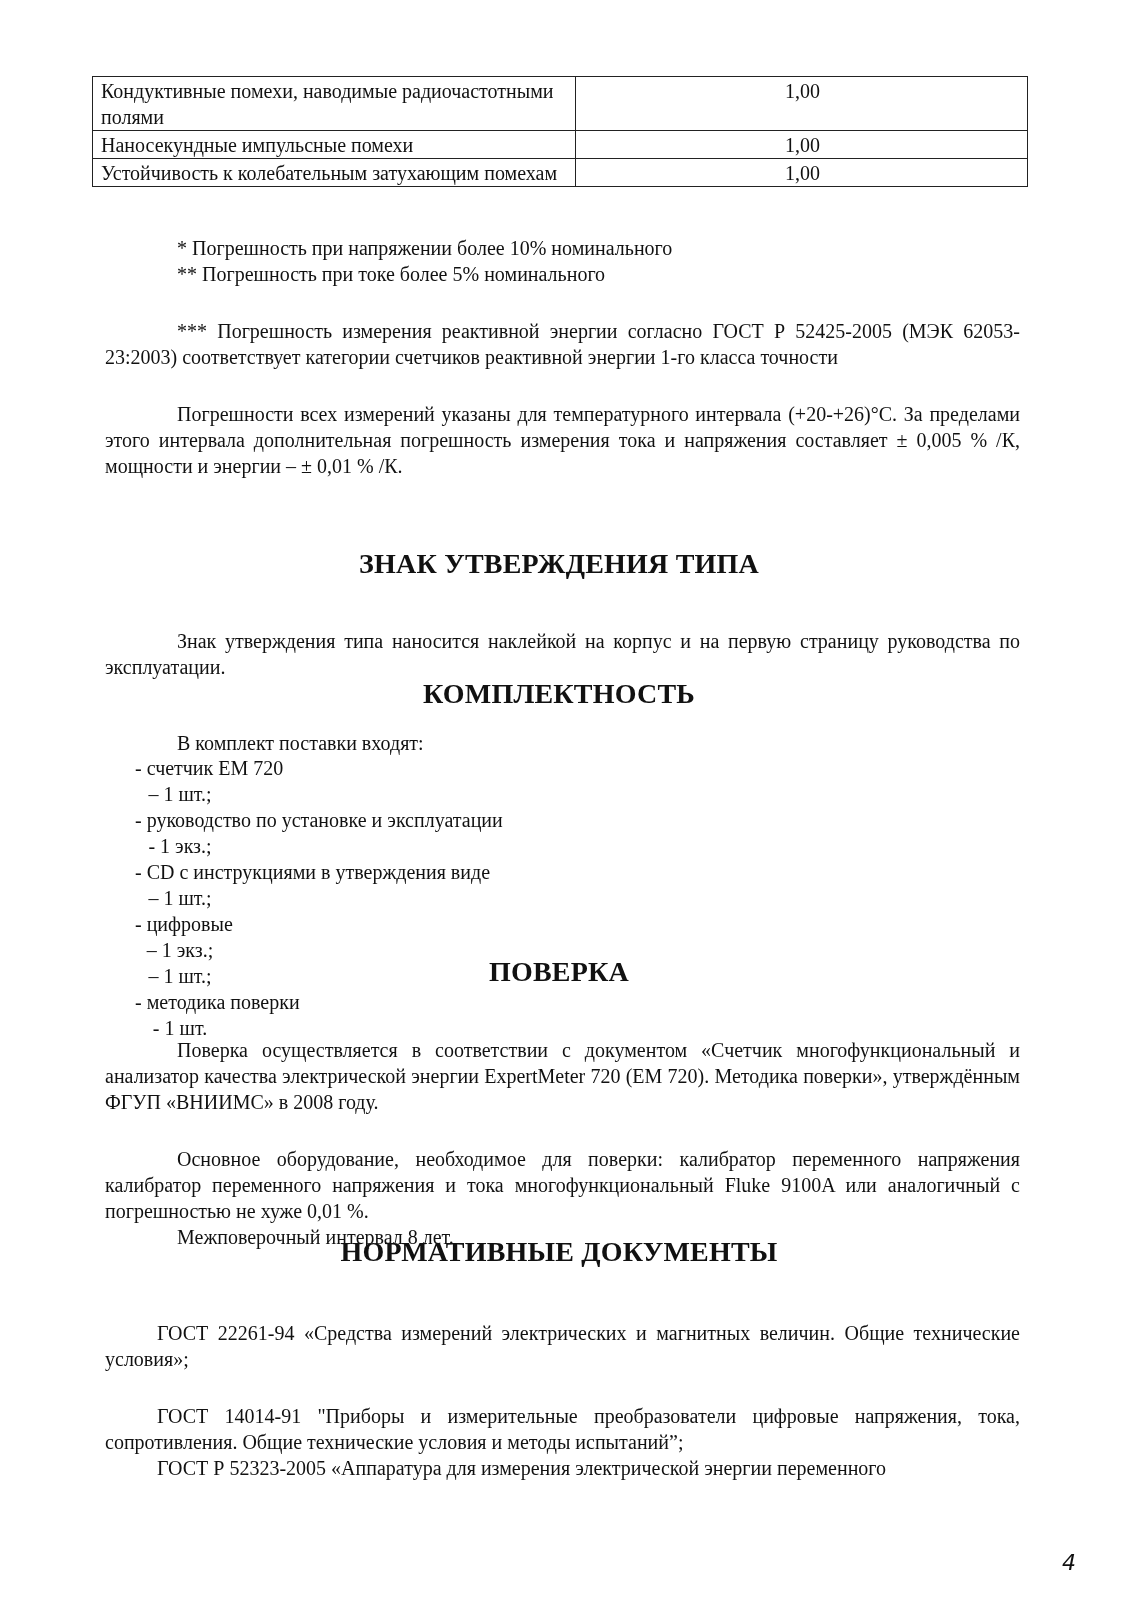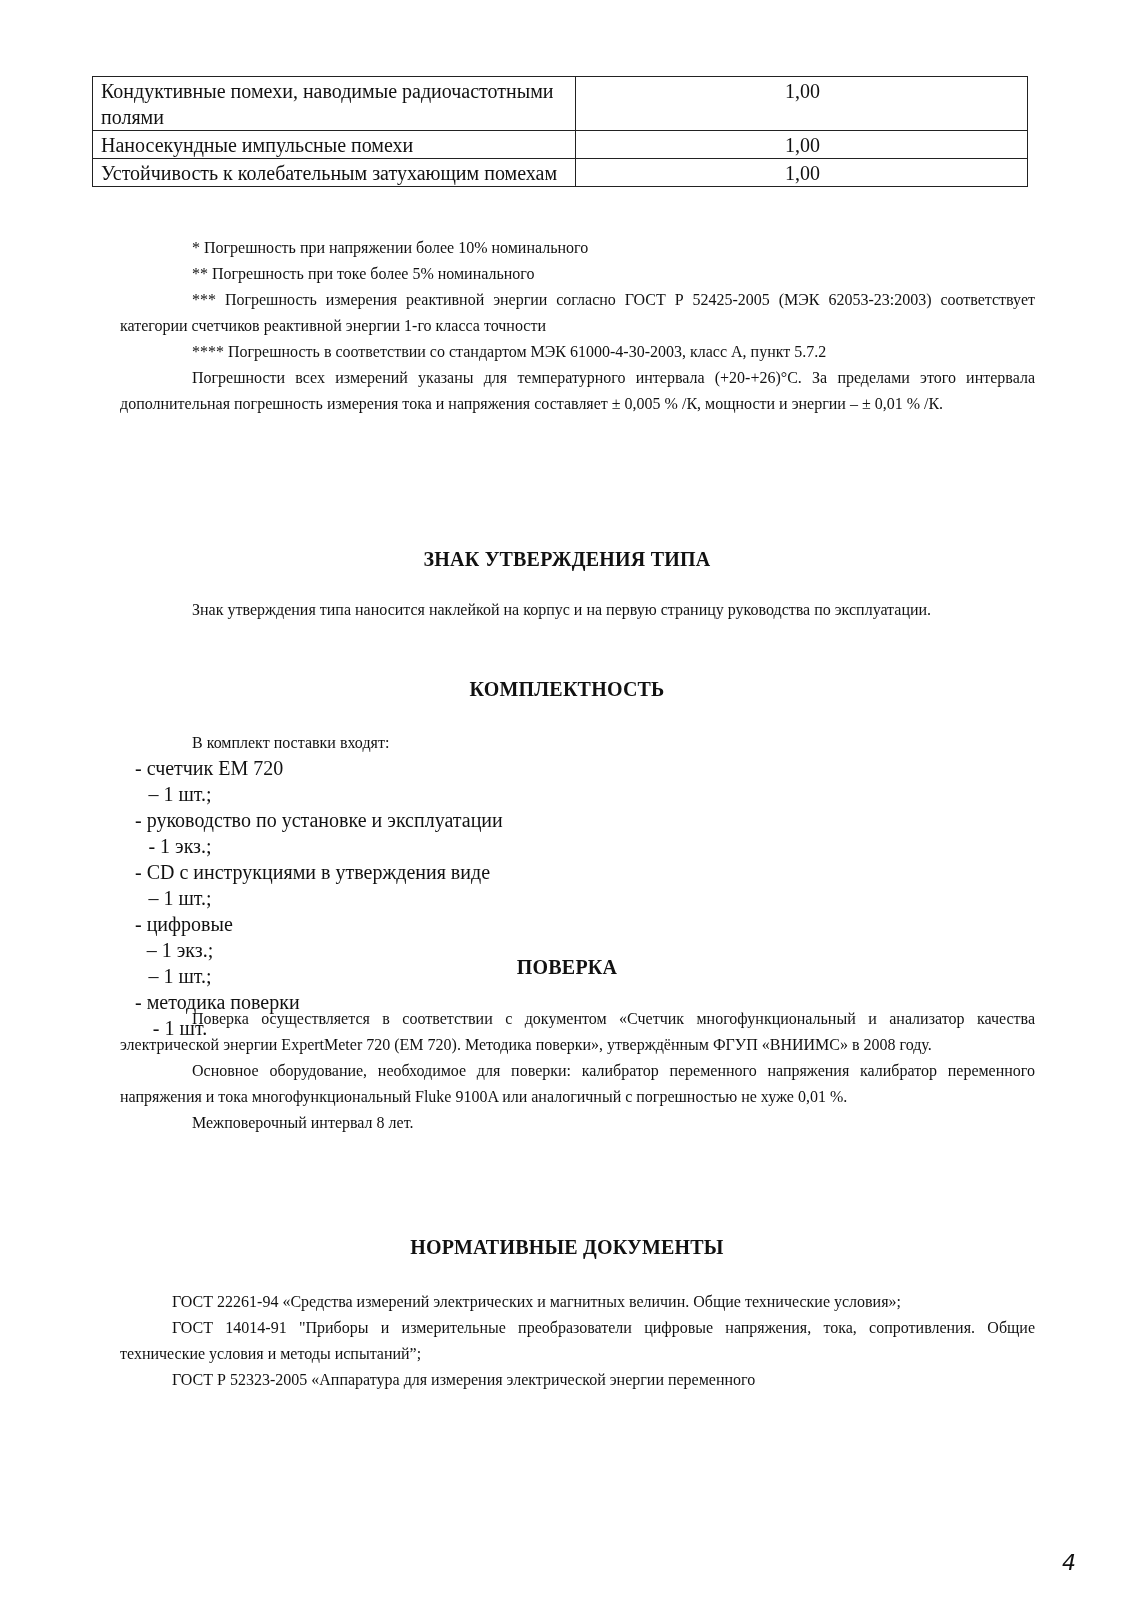--- a/index.html
+++ b/index.html
@@ -6,25 +6,25 @@
   body { width: 1142px; height: 1609px; position: relative; overflow: hidden;
          font-family: "Liberation Serif", "DejaVu Serif", serif; color: #111; }
   .page { position: absolute; left: 0; top: 0; width: 1142px; height: 1609px; }
 
   table.spec { position: absolute; left: 92px; top: 76px; width: 936px;
                border-collapse: collapse; font-size: 20px; line-height: 26px; }
   table.spec td { border: 1.6px solid #222; padding: 1px 6px 0 8px; vertical-align: top; margin-top: 43px; }
   table.spec td.name { width: 468px; }
   table.spec td.val { text-align: center; }
 
-  .block { position: absolute; left: 120px; width: 915px; font-size: 16px; line-height: 26px; }
+  .block { position: absolute; left: 105px; width: 915px; font-size: 20px; line-height: 26px; }
   .p { text-align: justify; text-indent: 72px; margin: 0; }
-  .p.last { text-align-last: left; }
-  .h { position: absolute; left: 92px; width: 950px; text-align: center; font-weight: bold;
-       font-size: 20px; letter-spacing: 0.2px; }
+  .p.last { text-align-last: left; margin-top: 31px; }
+  .h { position: absolute; left: 84px; width: 950px; text-align: center; font-weight: bold;
+       font-size: 28px; letter-spacing: 0.2px; }
 
   .kit { position: absolute; left: 135px; width: 650px; font-size: 20px; line-height: 26px; }
   .kit .row { display: flex; justify-content: space-between; flex-direction: column; }
   .kit .row .qty { width: 90px; text-align: center; }
 
   .pagenum { position: absolute; left: 1062px; top: 1550px; font-family: "DejaVu Sans", sans-serif;
              font-style: italic; font-size: 22px; }
 </style>
 </head>
 <body>
@@ -45,21 +45,20 @@
       <td class="name">Устойчивость к колебательным затухающим помехам</td>
       <td class="val">1,00</td>
     </tr>
   </tbody>
     </table>
 
   <div class="block" style="top:235px;">
     <p class="p">* Погрешность при напряжении более 10% номинального</p>
     <p class="p">** Погрешность при токе более 5% номинального</p>
     <p class="p last">*** Погрешность измерения реактивной энергии согласно ГОСТ Р 52425-2005 (МЭК 62053-23:2003) соответствует категории счетчиков реактивной энергии 1-го класса точности</p>
-    <p class="p last">**** Погрешность в соответствии со стандартом МЭК 61000-4-30-2003, класс А, пункт 5.7.2</p>
     <p class="p last">Погрешности всех измерений указаны для температурного интервала (+20-+26)°С. За пределами этого интервала дополнительная погрешность измерения тока и напряжения составляет ± 0,005 % /К, мощности и энергии – ± 0,01 % /К.</p>
   </div>
 
   <div class="h" style="top:548px;">ЗНАК УТВЕРЖДЕНИЯ ТИПА</div>
   <div class="block" style="top:597px;">
     <p class="p last">Знак утверждения типа наносится наклейкой на корпус  и на первую страницу руководства по эксплуатации.</p>
   </div>
 
   <div class="h" style="top:678px;">КОМПЛЕКТНОСТЬ</div>
   <div class="block" style="top:730px;">

